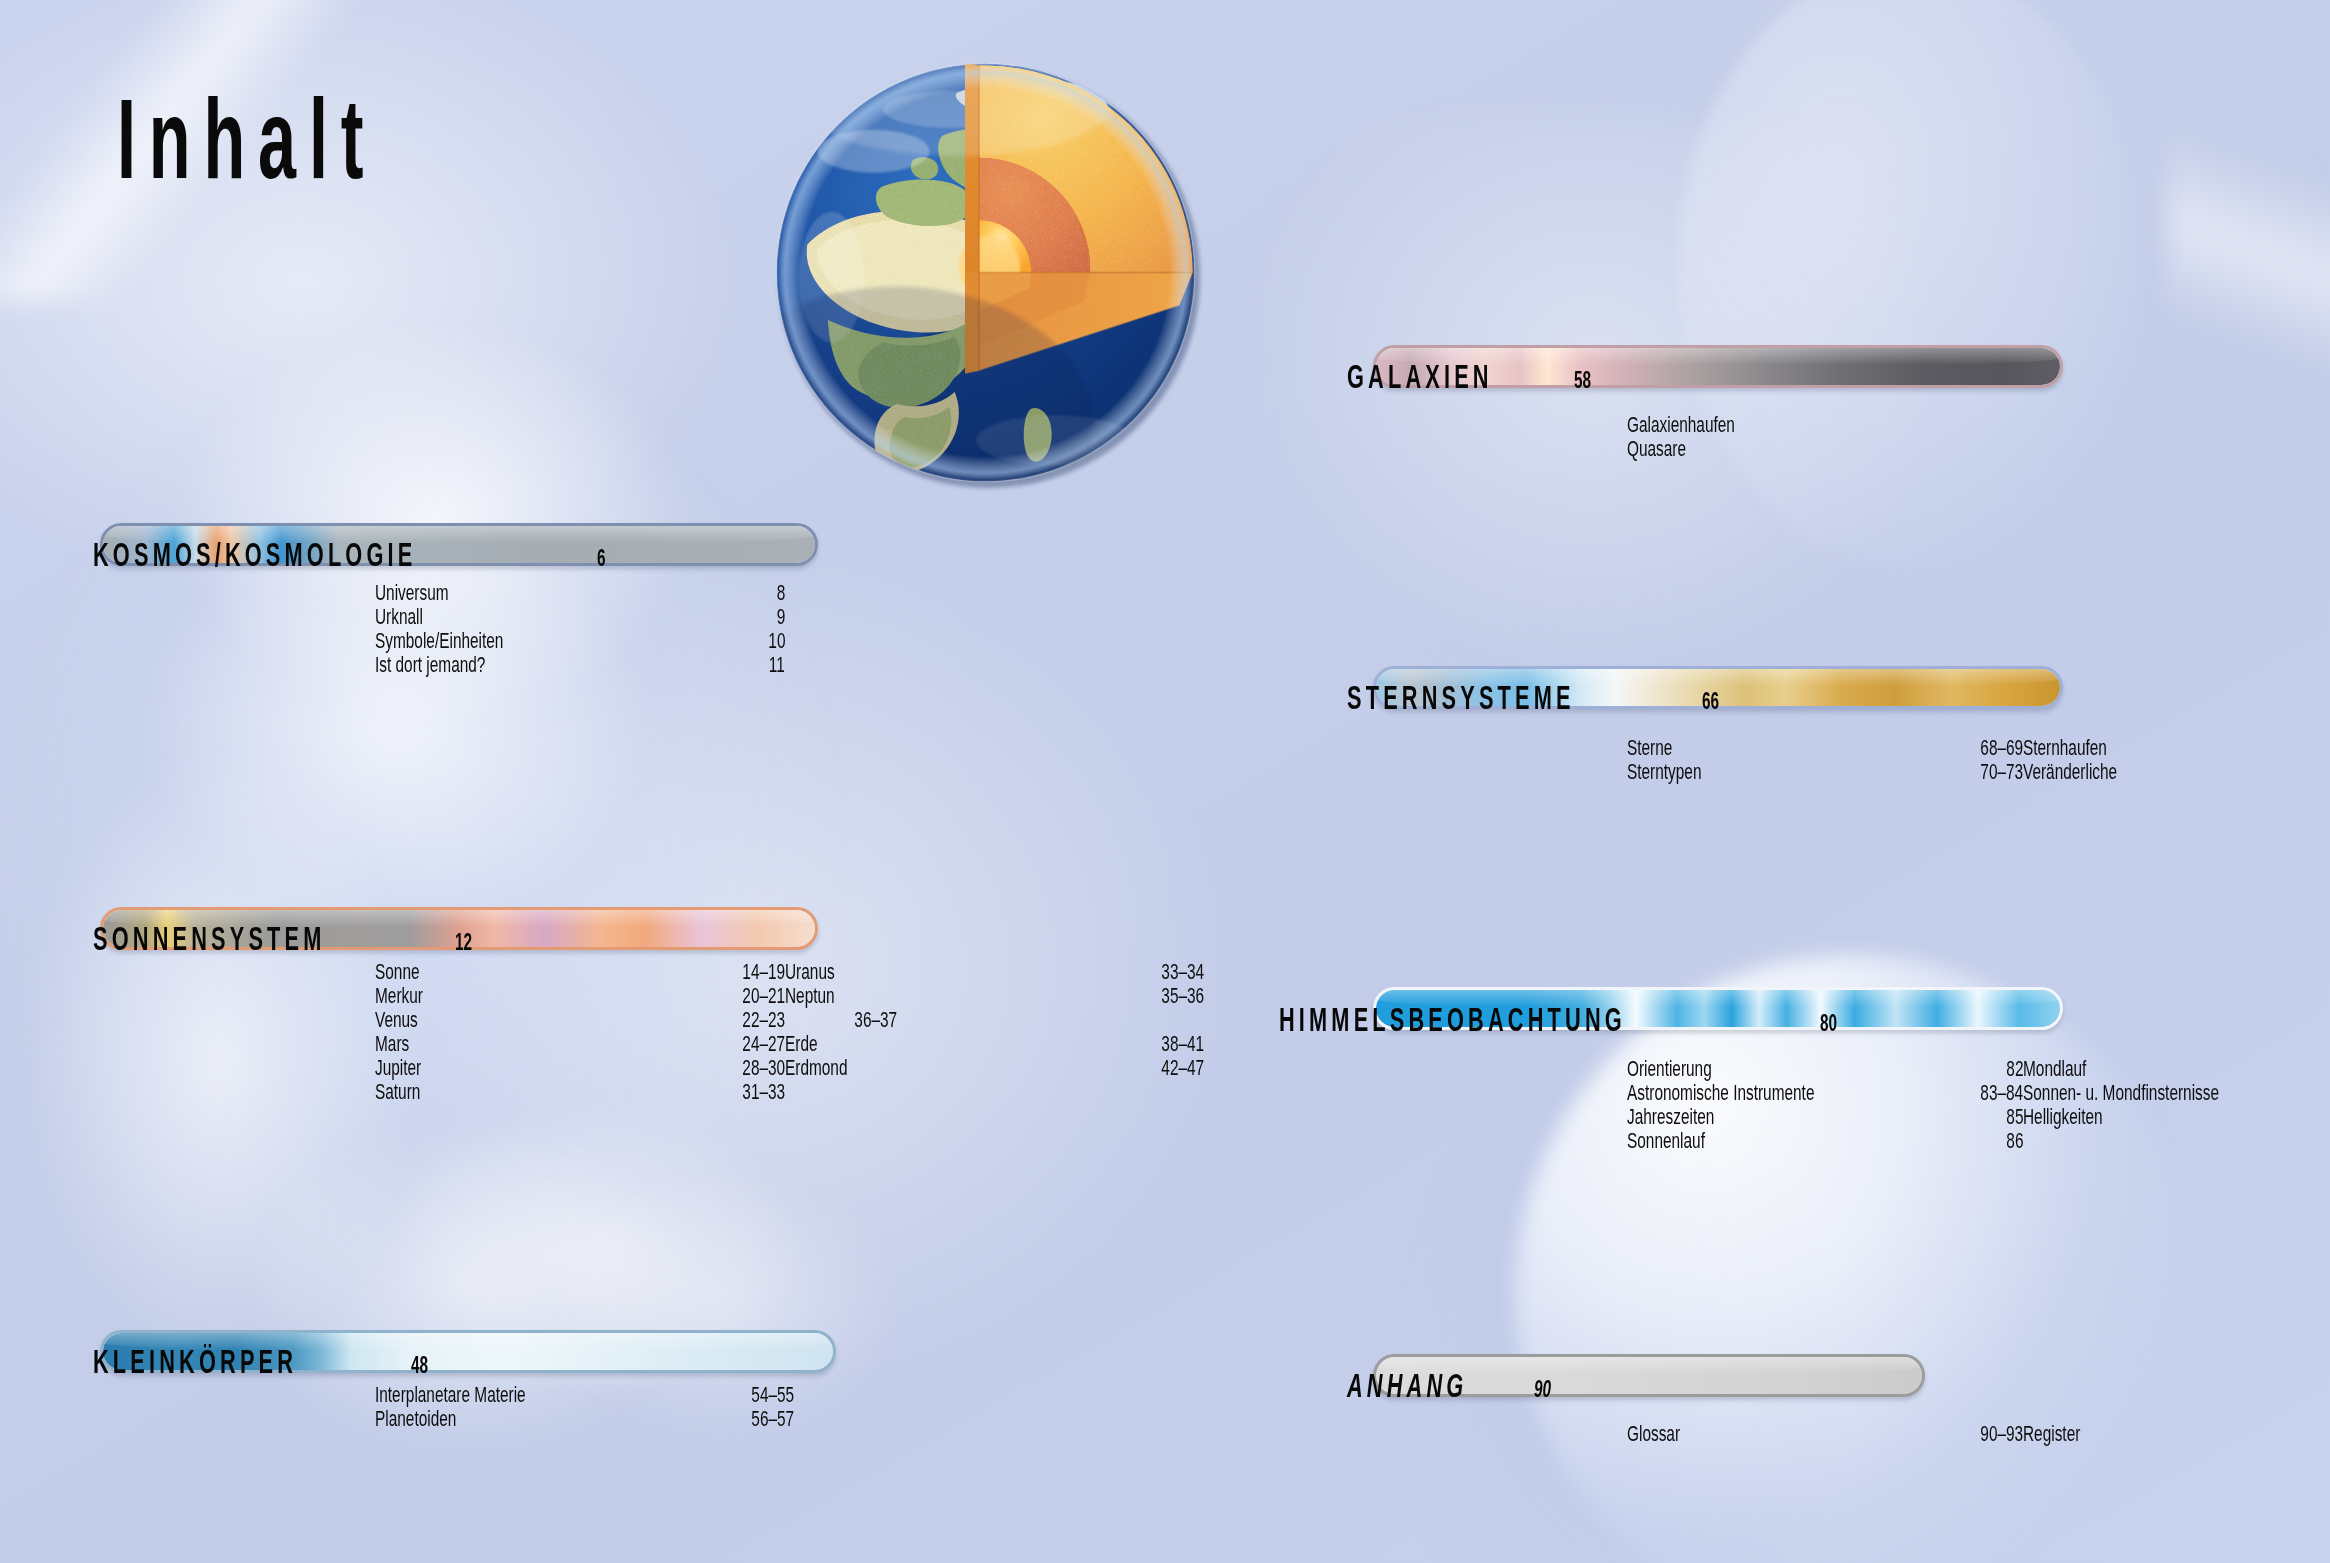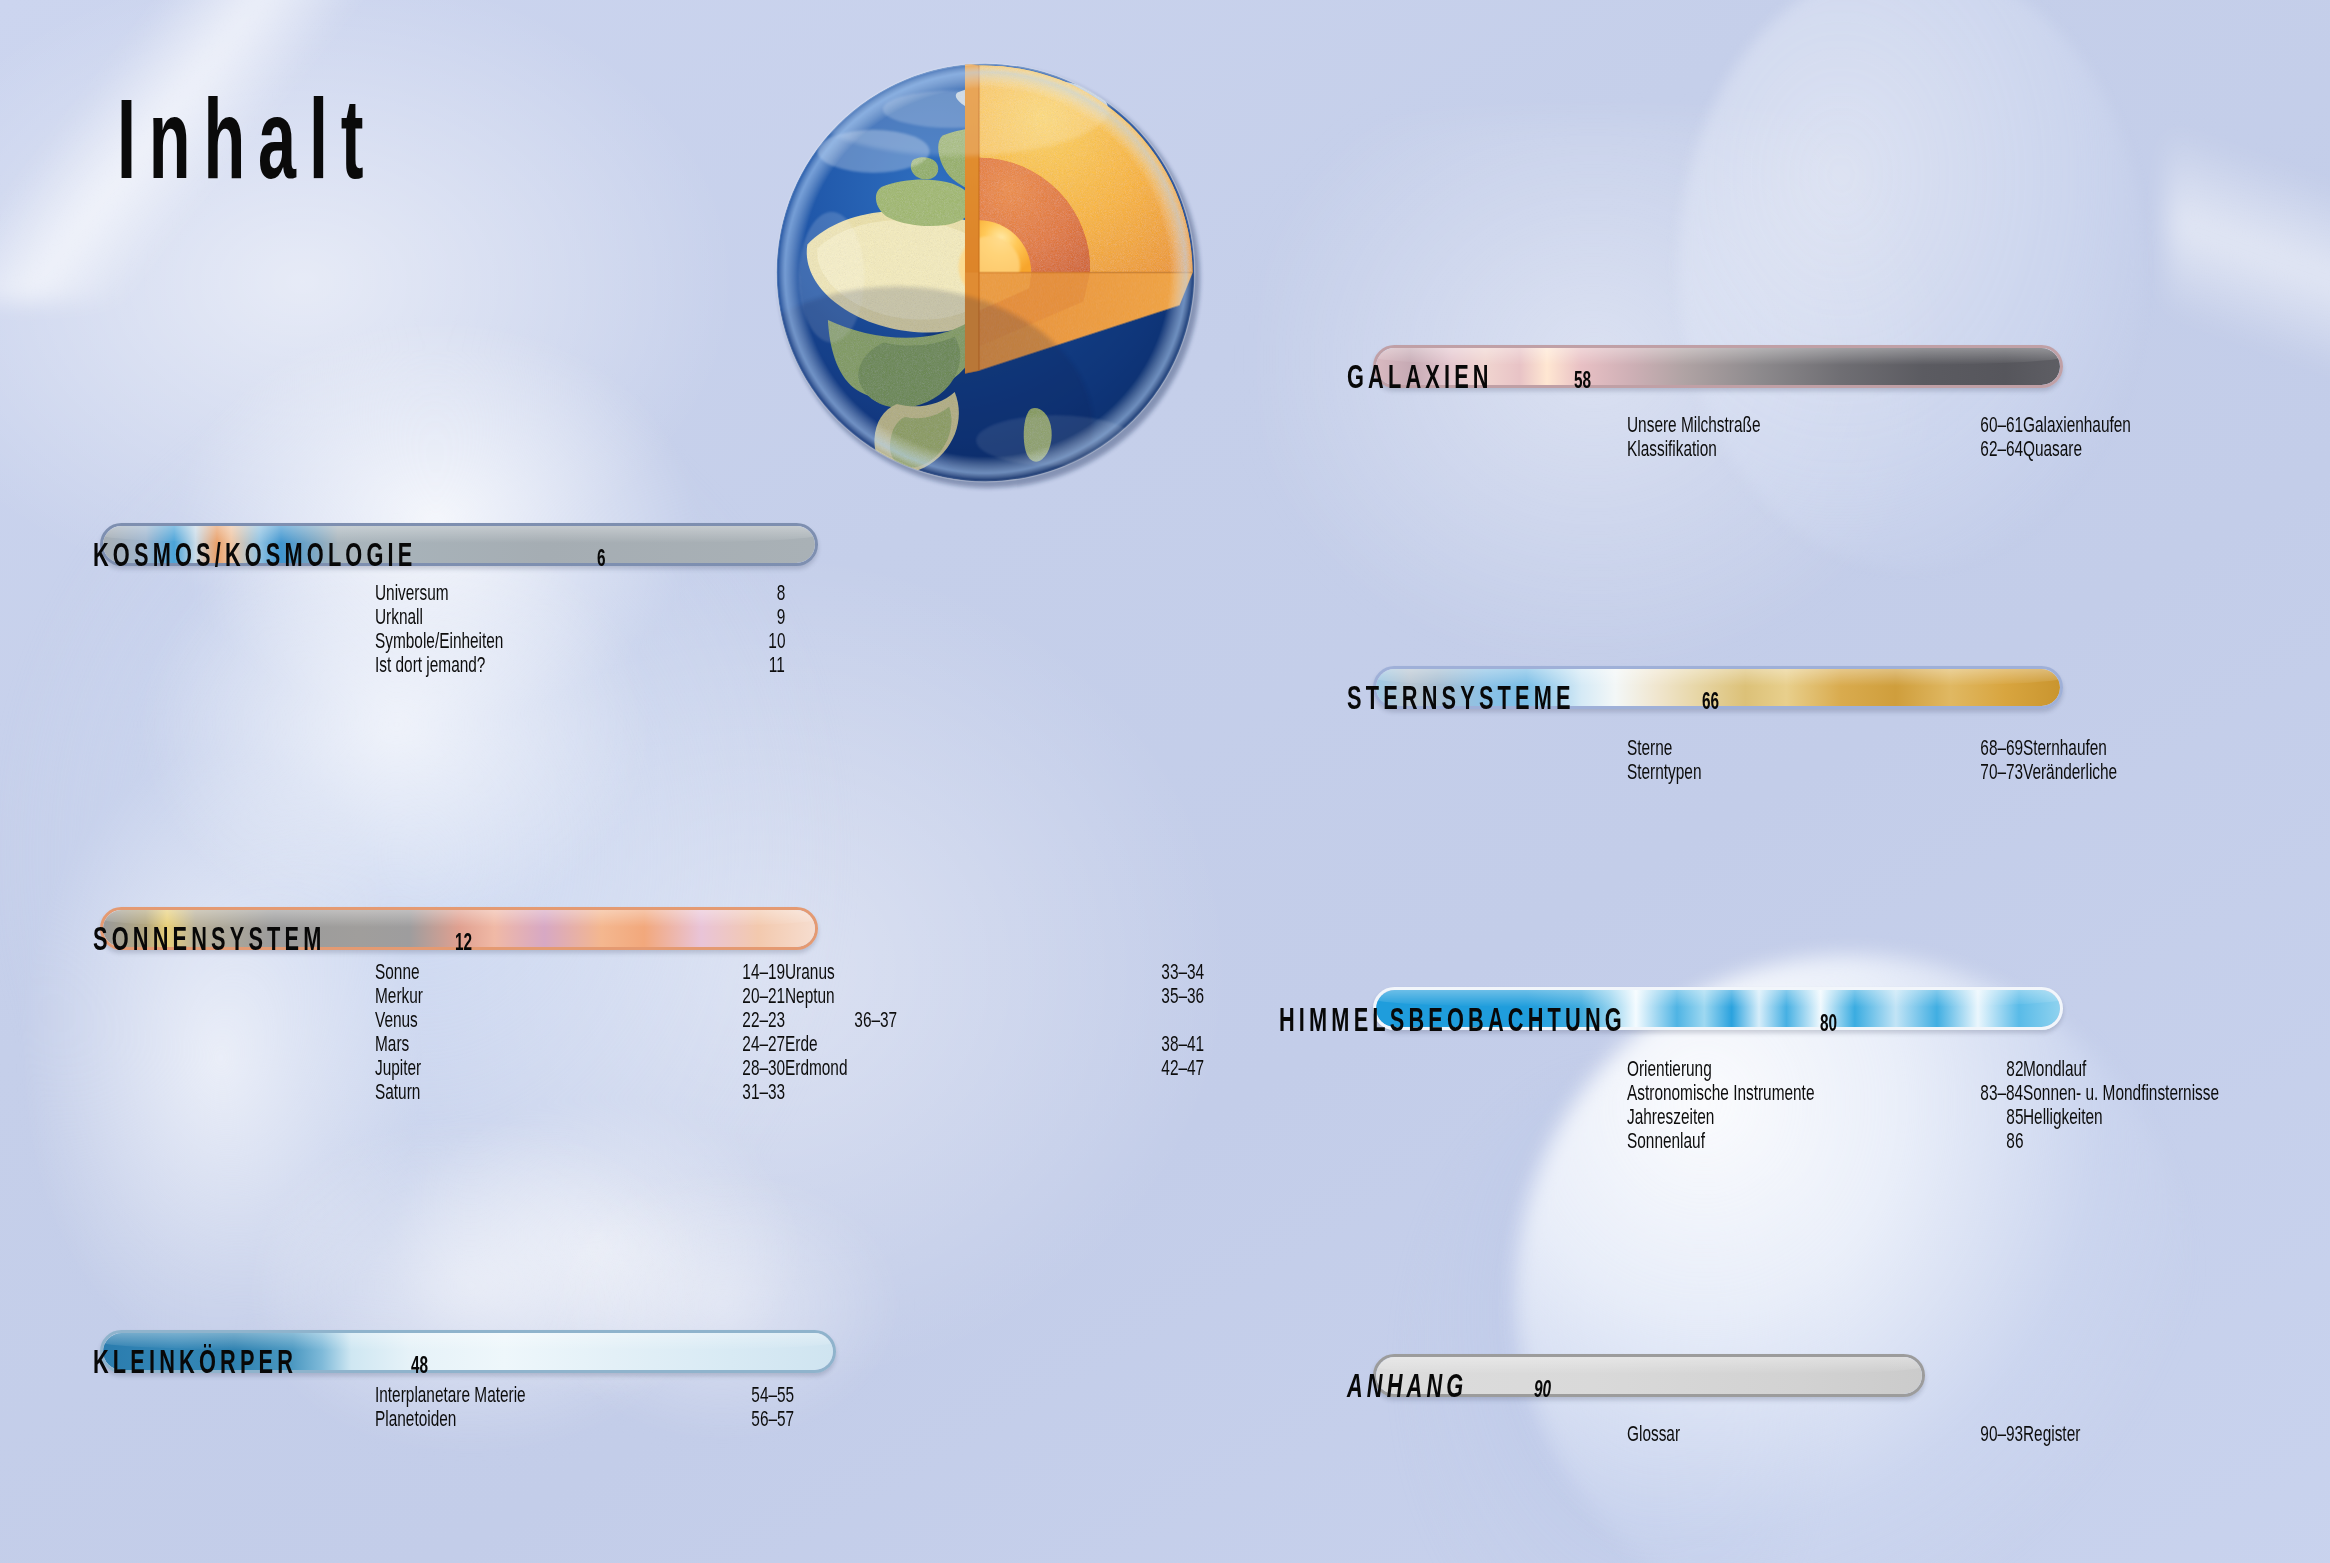--- a/index.html
+++ b/index.html
@@ -502,30 +502,20 @@
     <div class="section" style="left: 0px; top: 0px;">
       <div class="bar" style="left: 1373px; top: 345px; width: 690px; border: 3.3px solid rgb(192, 160, 166); box-shadow: rgba(60, 70, 95, 0.22) 0px 3.3px 4.2px;">
         <div class="bar-inner" style="background: linear-gradient(90deg, rgb(217, 185, 192) 0%, rgb(198, 170, 180) 5%, rgb(229, 199, 207) 11%, rgb(240, 212, 207) 16%, rgb(232, 195, 198) 21%, rgb(255, 231, 210) 25%, rgb(232, 192, 196) 30%, rgb(207, 176, 182) 37%, rgb(176, 163, 164) 45%, rgb(141, 138, 141) 56%, rgb(111, 110, 115) 68%, rgb(91, 91, 97) 80%, rgb(86, 86, 92) 92%, rgb(94, 94, 100) 100%);"></div>
         <div class="bar-sheen"></div>
       </div>
       <div class="sec-head" style="left: 1347px; top: 357px;">
         <span class="sec-title">GALAXIEN</span>
         <span style="display: inline-block; margin-left: -0.9px;"><span class="sec-page">58</span></span>
       </div>
       <div class="entries" style="left: 1627px; top: 412px;">
-        <div class="ecol" style="width: 396px;">
-          <div class="erow" style="height: 24px;">
-            <div class="lw" style="width: 280px; overflow: hidden;"><span class="elabel">Unsere Milchstraße</span></div>
-            <div style="width: 117px; text-align: right;"><span class="epage">60–61</span></div>
-          </div>
-          <div class="erow" style="height: 24px;">
-            <div class="lw" style="width: 280px; overflow: hidden;"><span class="elabel">Klassifikation</span></div>
-            <div style="width: 117px; text-align: right;"><span class="epage">62–64</span></div>
-          </div>
-        </div>
         <div class="ecol" style="width: 415px;">
           <div class="erow" style="height: 24px;">
             <div class="lw" style="width: 289px; overflow: hidden;"><span class="elabel">Galaxienhaufen</span></div>
             <div style="width: 126px; text-align: right;"></div>
           </div>
           <div class="erow" style="height: 24px;">
             <div class="lw" style="width: 289px; overflow: hidden;"><span class="elabel">Quasare</span></div>
             <div style="width: 126px; text-align: right;"></div>
           </div>
         </div>

